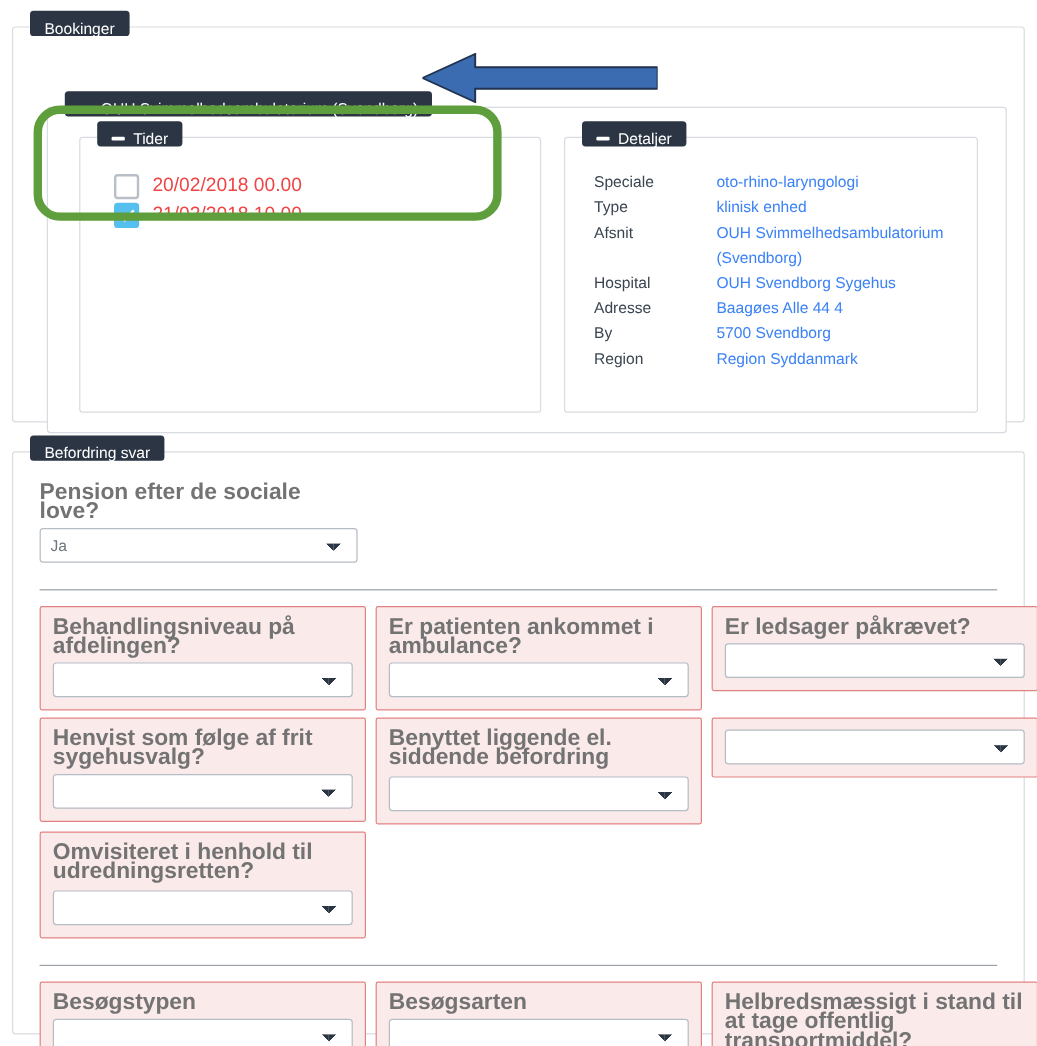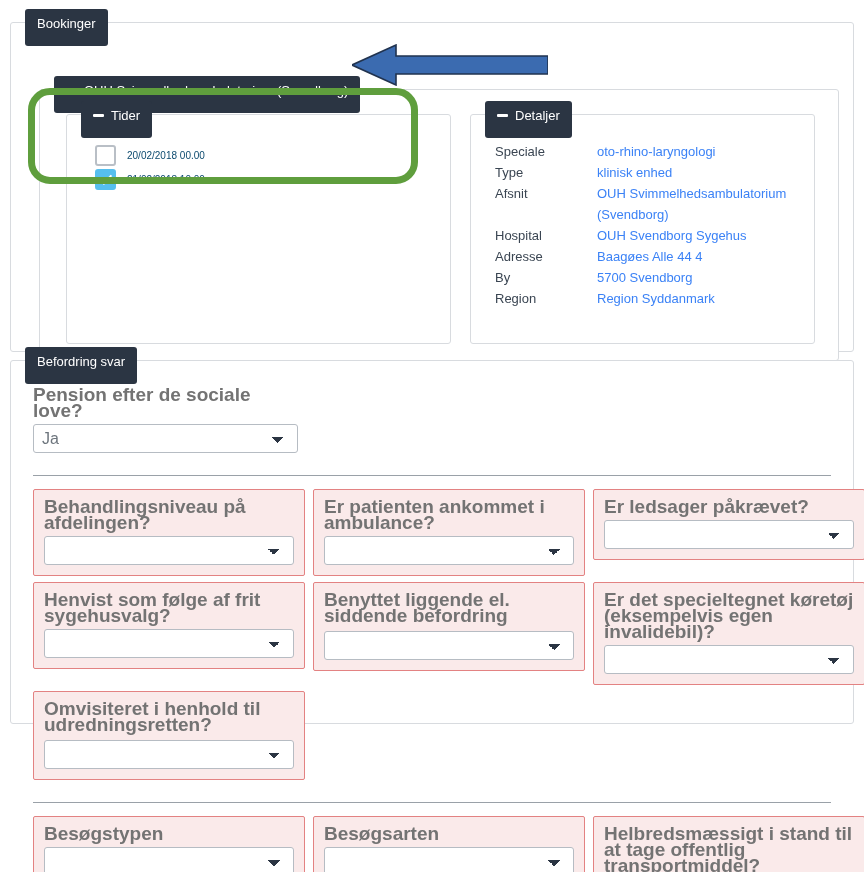--- a/index.html
+++ b/index.html
@@ -24,21 +24,21 @@
     background: #fff;
   }
   .panel-badge {
     position: absolute;
     top: -14px;
     left: 14px;
     background: #2b3543;
     color: #ffffff;
     font-size: 13px;
     line-height: 1;
-    padding: 8px 12px 16px 12px;
+    padding: 8px 12px 0 12px;
     border-radius: 3px;
     white-space: nowrap;
     display: flex;
     align-items: center;
     gap: 7px;
     z-index: 5;
   }
   .minus-icon {
     display: inline-block;
     width: 11px;
@@ -90,21 +90,21 @@
   .cbx.checked  { background: #56bfee; border: 2px solid #56bfee; }
   .cbx.checked::after {
     content: "";
     display: block;
     width: 5px; height: 10px;
     margin-top: -3px;
     border: solid #ffffff;
     border-width: 0 2.4px 2.4px 0;
     transform: rotate(43deg);
   }
-  .time-label { font-size: 10px; color: #0c4a6e; }
+  .time-label { font-size: 16px; color: #ef4444; }
 
   
   .detail-list {
     padding: 26px 0 0 24px;
     display: grid;
     grid-template-columns: 102px 1fr;
     row-gap: 0px;
     column-gap: 0px;
     font-size: 13px;
   }
@@ -115,22 +115,22 @@
   }
   .detail-desc {
     color: #3b82f6;
     line-height: 21px;
     padding-right: 12px;
   }
 
   
   #befordring-panel {
     position: absolute;
-    left: 10px; top: 360px;
-    width: 844px; height: 364px;
+    left: 10px; top: 376px;
+    width: 844px; height: 486px;
   }
   .form-body { padding: 26px 22px 0 22px; }
 
   .field-label {
     font-weight: bold;
     font-size: 19px;
     color: #737373;
     line-height: 16px;
     margin-bottom: 5px;
   }
@@ -145,21 +145,21 @@
     background-color: #ffffff;
     background-image:
       linear-gradient(45deg, transparent 50%, #2b3543 50%),
       linear-gradient(135deg, #2b3543 50%, transparent 50%);
     background-position:
       calc(100% - 19px) 12px,
       calc(100% - 13px) 12px;
     background-size: 6px 6px, 6px 6px;
     background-repeat: no-repeat;
     font-family: "Liberation Sans", sans-serif;
-    font-size: 16px;
+    font-size: 13px;
     color: #6d757d;
     padding: 0 34px 0 8px;
     outline: none;
   }
 
   
   #pension-field { width: 265px; }
 
   hr.divider {
     border: none;
@@ -276,21 +276,21 @@
     </div>
 
     <hr class="divider">
 
     <div class="grid3" id="fields-grid">
         <div class="err-cell"><div class="field-label">Behandlingsniveau på afdelingen?</div><select class="sel"><option></option></select></div>
         <div class="err-cell"><div class="field-label">Er patienten ankommet i ambulance?</div><select class="sel"><option></option></select></div>
         <div class="err-cell"><div class="field-label">Er ledsager påkrævet?</div><select class="sel"><option></option></select></div>
         <div class="err-cell"><div class="field-label">Henvist som følge af frit sygehusvalg?</div><select class="sel"><option></option></select></div>
         <div class="err-cell two-line"><div class="field-label">Benyttet liggende el. siddende befordring</div><select class="sel"><option></option></select></div>
-        <div class="err-cell two-line"><div class="field-label">Er det specieltegnet køretøj (eksempelvis egen invalidebil)?</div><select class="sel"><option></option></select></div>
+        <div class="err-cell two-line"><select class="sel"><option></option></select></div>
         <div class="err-cell two-line"><div class="field-label">Omvisiteret i henhold til udredningsretten?</div><select class="sel"><option></option></select></div>
         <div class="err-cell empty"></div>
         <div class="err-cell empty"></div>
       </div>
 
     <hr class="divider">
 
     <div class="grid3 bottom" id="bottom-grid">
         <div class="err-cell"><div class="field-label">Besøgstypen</div><select class="sel"><option></option></select></div>
         <div class="err-cell"><div class="field-label">Besøgsarten</div><select class="sel"><option></option></select></div>

